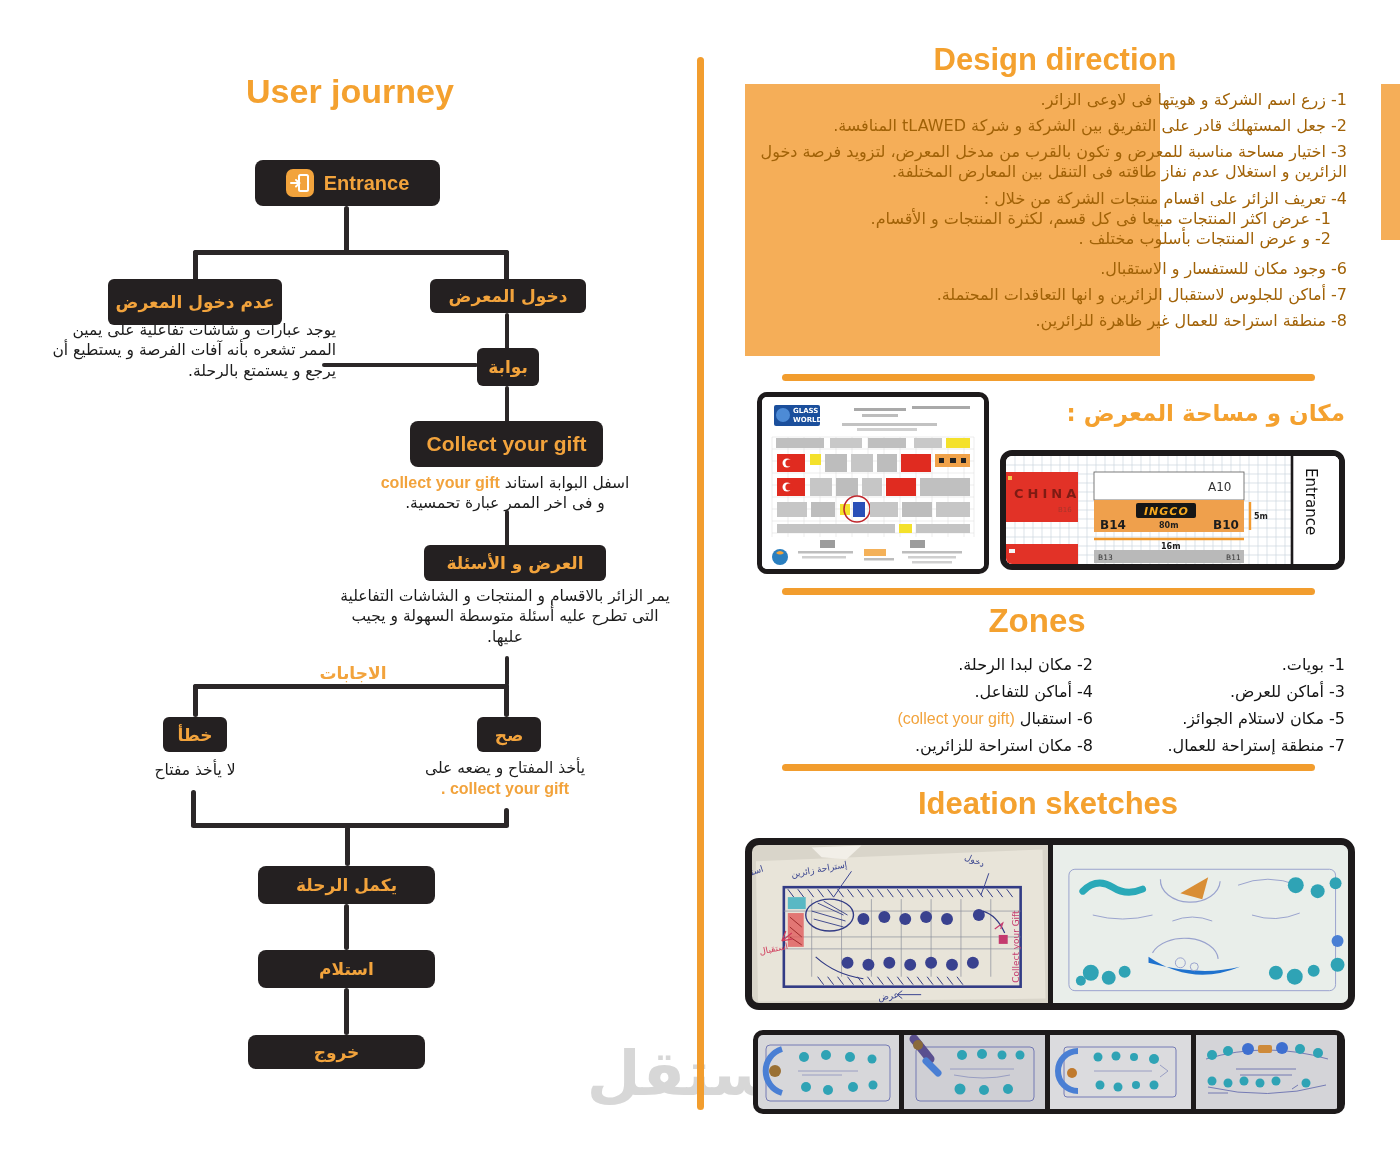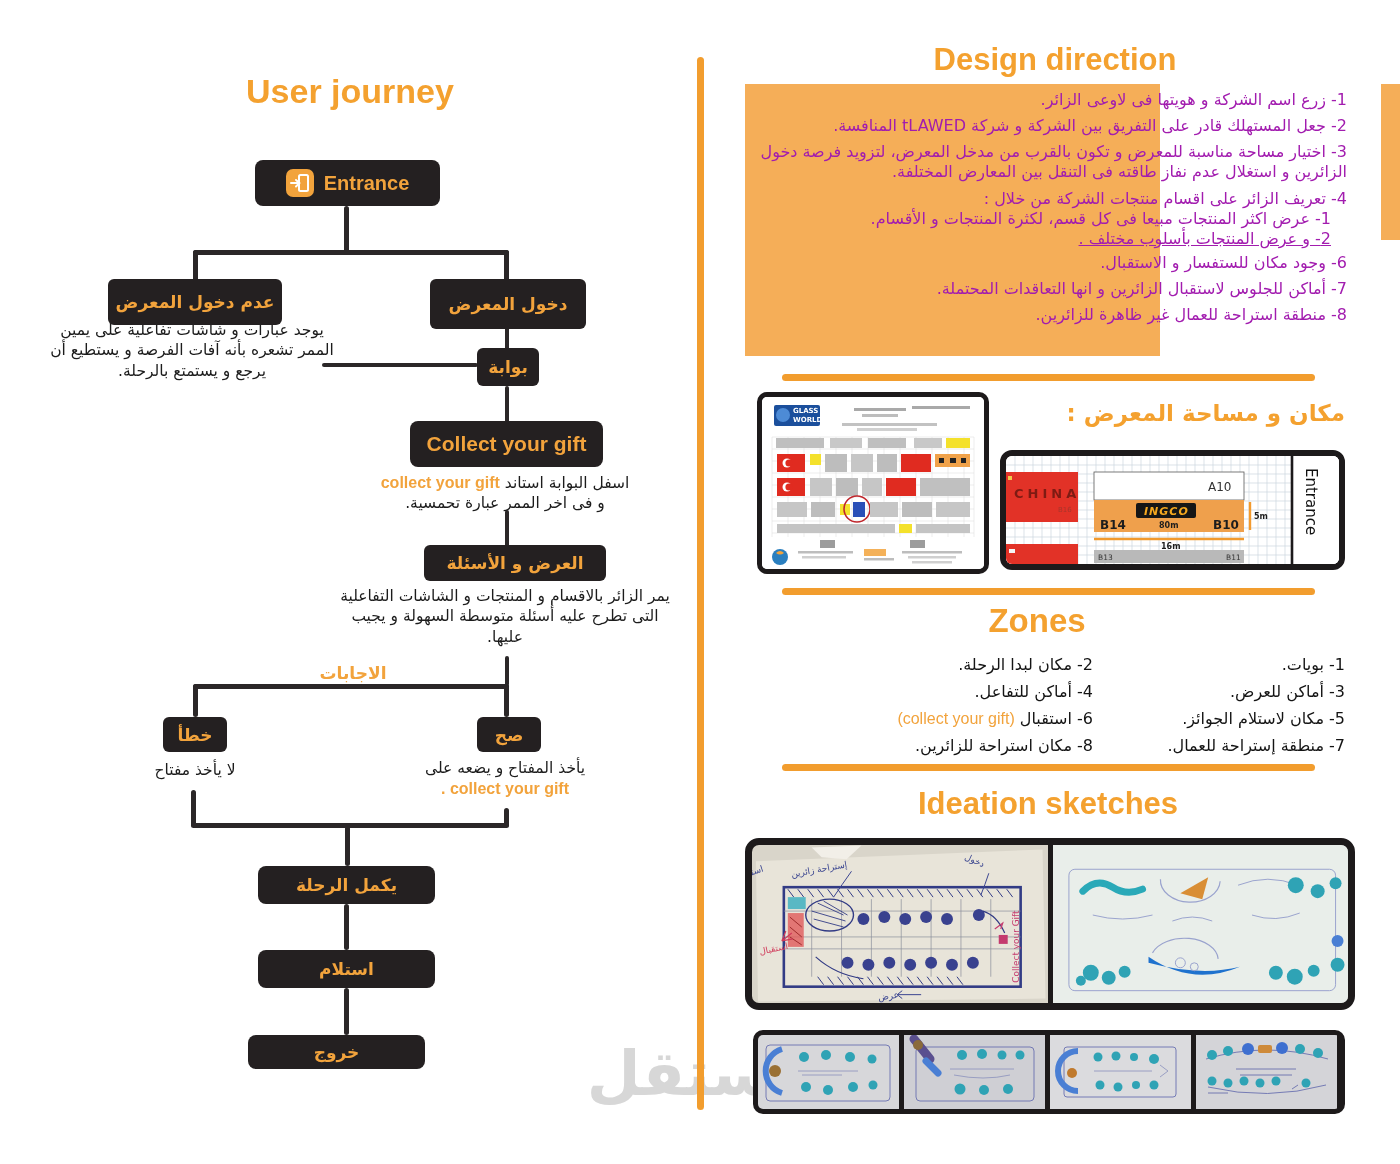--- a/index.html
+++ b/index.html
@@ -11,21 +11,21 @@
     color:#F2A33C;font-weight:bold;z-index:3;}
   .flow-box.ar{font-size:17px;}
   .line{position:absolute;background:#2B2728;border-radius:3px;z-index:1;}
   .note{position:absolute;color:#1c1c1c;font-size:15.5px;line-height:1.32;
     text-align:center;z-index:2;}
   .orange-txt{color:#F2A33C;font-weight:bold;}
   .title{position:absolute;color:#F4A12F;font-weight:bold;
     font-family:"Liberation Sans","DejaVu Sans",sans-serif;text-align:center;z-index:2;}
   
   .orange-block{position:absolute;background:#F5AE58;z-index:1;}
-  .design-text{position:absolute;direction:rtl;color:#a21caf;
+  .design-text{position:absolute;direction:rtl;color:#a16207;
     font-size:16px;line-height:1.26;z-index:2;}
   .design-text p{margin:0 0 6px 0;}
   .design-text p.sub{padding-right:16px;margin:0;}
   .divider{position:absolute;background:#F29D2E;border-radius:4px;z-index:2;}
   .ar-heading{position:absolute;direction:rtl;text-align:right;color:#F4A12F;
     font-weight:bold;font-size:23px;z-index:2;}
   .img-frame{position:absolute;background:#ffffff;border:5px solid #1d1a1b;
     border-radius:10px;box-sizing:border-box;overflow:hidden;z-index:3;}
   .zones-wrap{position:absolute;direction:rtl;display:flex;z-index:2;
     color:#141414;font-size:16px;line-height:1.68;}
@@ -68,23 +68,23 @@
     <svg width="28" height="28" viewBox="0 0 28 28">
       <rect x="0" y="0" width="28" height="28" rx="7" fill="#F2A33C"></rect>
       <rect x="13" y="6" width="9" height="16" rx="1.5" fill="none" stroke="#ffffff" stroke-width="2"></rect>
       <path d="M5 14 h8 M10 11 l3.5 3 L10 17.5" stroke="#ffffff" stroke-width="2" fill="none" stroke-linecap="round" stroke-linejoin="round"></path>
     </svg>
   </span>
   <span style="font-family:'Liberation Sans','DejaVu Sans',sans-serif;font-size:20px;">Entrance</span>
 </div>
 
 <div class="flow-box ar" style="left:108px;top:279px;width:174px;height:46px;border-radius:6px;">عدم دخول المعرض</div>
-<div class="flow-box ar" style="left:430px;top:279px;width:156px;height:50px;border-radius:6px;">دخول المعرض</div>
-
-<div class="note" dir="rtl" style="left:48px;top:320px;width:288px;">يوجد عبارات و شاشات تفاعلية على يمين الممر تشعره بأنه آفات الفرصة و يستطيع أن يرجع و يستمتع بالرحلة.</div>
+<div class="flow-box ar" style="left:430px;top:279px;width:156px;height:34px;border-radius:6px;">دخول المعرض</div>
+
+<div class="note" dir="rtl" style="left:48px;top:320px;width:288px;text-align:right;">يوجد عبارات و شاشات تفاعلية على يمين الممر تشعره بأنه آفات الفرصة و يستطيع أن يرجع و يستمتع بالرحلة.</div>
 
 <div class="flow-box ar" style="left:477px;top:348px;width:62px;height:38px;border-radius:6px;">بوابة</div>
 
 <div class="flow-box" style="left:410px;top:421px;width:193px;height:46px;font-family:'Liberation Sans','DejaVu Sans',sans-serif;font-size:21px;">Collect your gift</div>
 
 <div class="note" dir="rtl" style="left:355px;top:472px;width:300px;">
   <span>اسفل البوابة استاند</span>
   <span class="orange-txt" style="font-family:'Liberation Sans','DejaVu Sans',sans-serif;font-size:16px;">collect your gift</span><br>
   <span>و فى اخر الممر عبارة تحمسية.</span>
 </div>
@@ -115,21 +115,21 @@
 
 <div class="orange-block" style="left:745px;top:84px;width:415px;height:272px;"></div>
 <div class="orange-block" style="left:1381px;top:84px;width:19px;height:156px;"></div>
 
 <div class="design-text" style="left:750px;top:90px;width:597px;">
   <p>1- زرع اسم الشركة و هويتها فى لاوعى الزائر.</p>
   <p>2-  جعل المستهلك قادر على التفريق بين الشركة و شركة tLAWED المنافسة.</p>
   <p>3- اختيار مساحة مناسبة للمعرض و تكون بالقرب من مدخل المعرض، لتزويد فرصة دخول الزائرين و استغلال عدم نفاز طاقته فى التنقل بين المعارض المختلفة.</p>
   <p style="margin-bottom:0;">4- تعريف الزائر على اقسام منتجات الشركة من خلال :</p>
   <p class="sub">1- عرض اكثر المنتجات مبيعا فى كل قسم، لكثرة المنتجات و الأقسام.</p>
-  <p class="sub" style="margin-bottom:4px;text-decoration:underline;">2- و عرض المنتجات بأسلوب مختلف .</p>
+  <p class="sub" style="margin-bottom:10px;">2- و عرض المنتجات بأسلوب مختلف .</p>
   <p>6- وجود مكان للستفسار و الاستقبال.</p>
   <p>7- أماكن للجلوس لاستقبال الزائرين و انها التعاقدات المحتملة.</p>
   <p>8- منطقة استراحة للعمال غير ظاهرة للزائرين.</p>
 </div>
 
 <div class="divider" style="left:782px;top:374px;width:533px;height:7px;"></div>
 
 <div class="ar-heading" style="left:1000px;top:400px;width:345px;">مكان و مساحة المعرض :</div>
 
 <div class="img-frame" style="left:757px;top:392px;width:232px;height:182px;">

